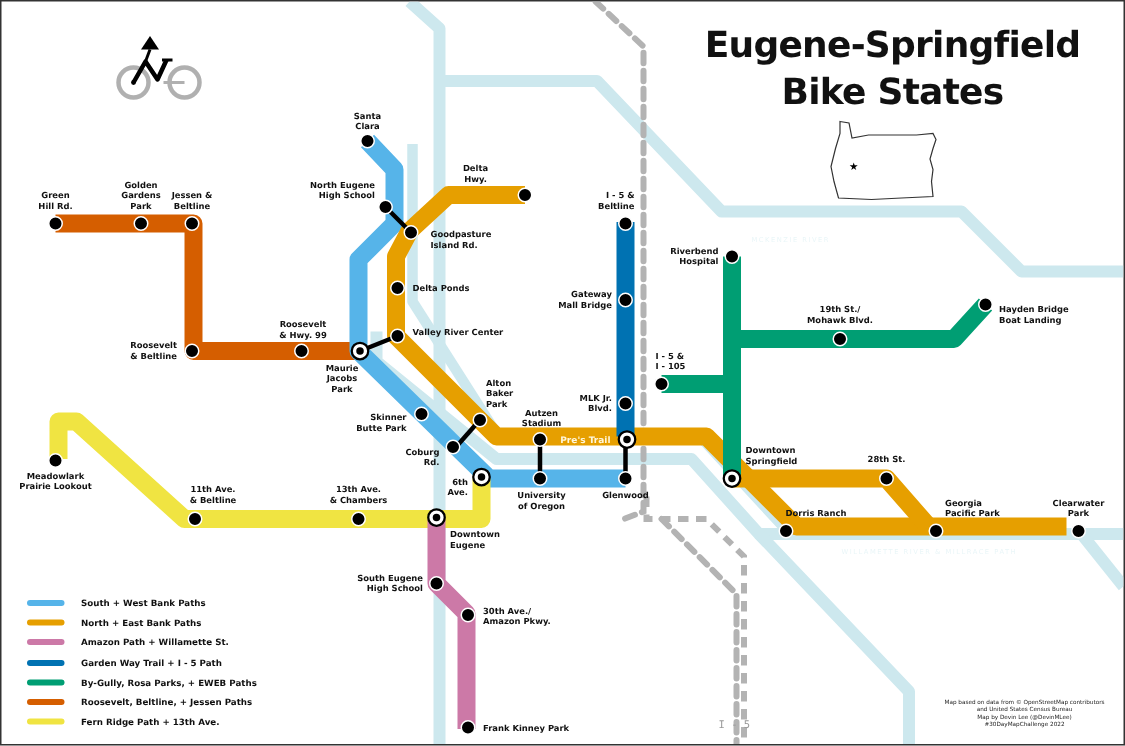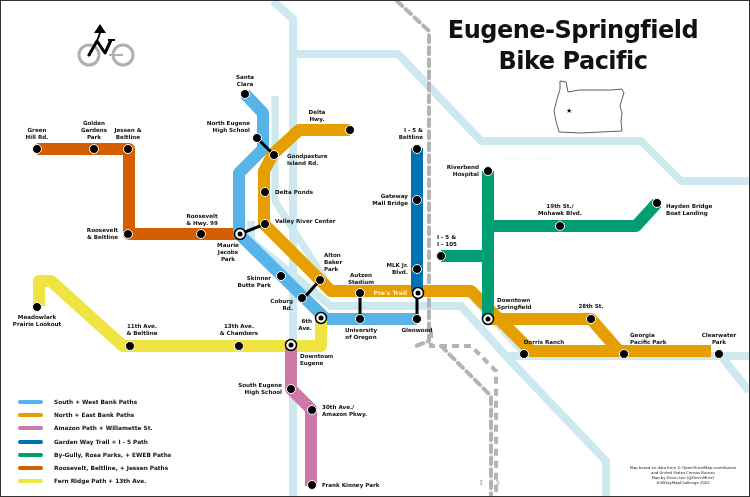--- a/index.html
+++ b/index.html
@@ -1,19 +1,19 @@
 <!DOCTYPE html>
 <html><head>
 <meta charset="utf-8">
 <style>
   html, body { margin: 0; padding: 0; background: #ffffff; }
   body { width: 750px; height: 497px; overflow: hidden; font-family: "DejaVu Sans", sans-serif; }
   .frame { position: relative; width: 748px; height: 495px; border: 1px solid #333; background: #fff; overflow: hidden; }
   svg { position: absolute; left: 0; top: 0; }
-  .title { position: absolute; left: 442px; top: 14px; width: 260px; text-align: center; font-family: "DejaVu Sans", sans-serif; font-weight: bold; font-size: 24px; line-height: 31px; color: #111; letter-spacing: -0.5px; }
+  .title { position: absolute; left: 464px; top: 14px; width: 260px; text-align: center; font-family: "DejaVu Sans", sans-serif; font-weight: bold; font-size: 24px; line-height: 31px; color: #111; letter-spacing: -0.5px; }
   .lbl { font-family: "DejaVu Sans", sans-serif; font-weight: bold; font-size: 5.6px; fill: #111; }
   .leg { font-family: "DejaVu Sans", sans-serif; font-weight: bold; font-size: 5.8px; fill: #111; }
   .credit { font-family: "DejaVu Sans", sans-serif; font-size: 3.8px; fill: #222; }
   .river { font-family: "DejaVu Sans", sans-serif; font-size: 4.5px; fill: #eaf6f8; letter-spacing: 1px; }
   .hwy { font-family: "DejaVu Sans Mono", monospace; font-size: 7px; fill: #999; }
   .trail { font-family: "DejaVu Sans", sans-serif; font-weight: bold; font-size: 6px; fill: #fff6d8; }
 </style>
 </head>
 <body>
 
@@ -205,16 +205,16 @@
   <g>
     <text class="credit" text-anchor="middle" x="682" y="468">Map based on data from © OpenStreetMap contributors</text>
     <text class="credit" text-anchor="middle" x="682" y="473">and United States Census Bureau</text>
     <text class="credit" text-anchor="middle" x="682" y="478">Map by Devin Lee (@DevinMLee)</text>
     <text class="credit" text-anchor="middle" x="682" y="483">#30DayMapChallenge 2022</text>
   </g>
 </svg>
 
 <div class="title">
   <div>Eugene-Springfield</div>
-  <div>Bike Pacific</div>
+  <div>Bike States</div>
 </div>
 
 </div>
 
 </body></html>

